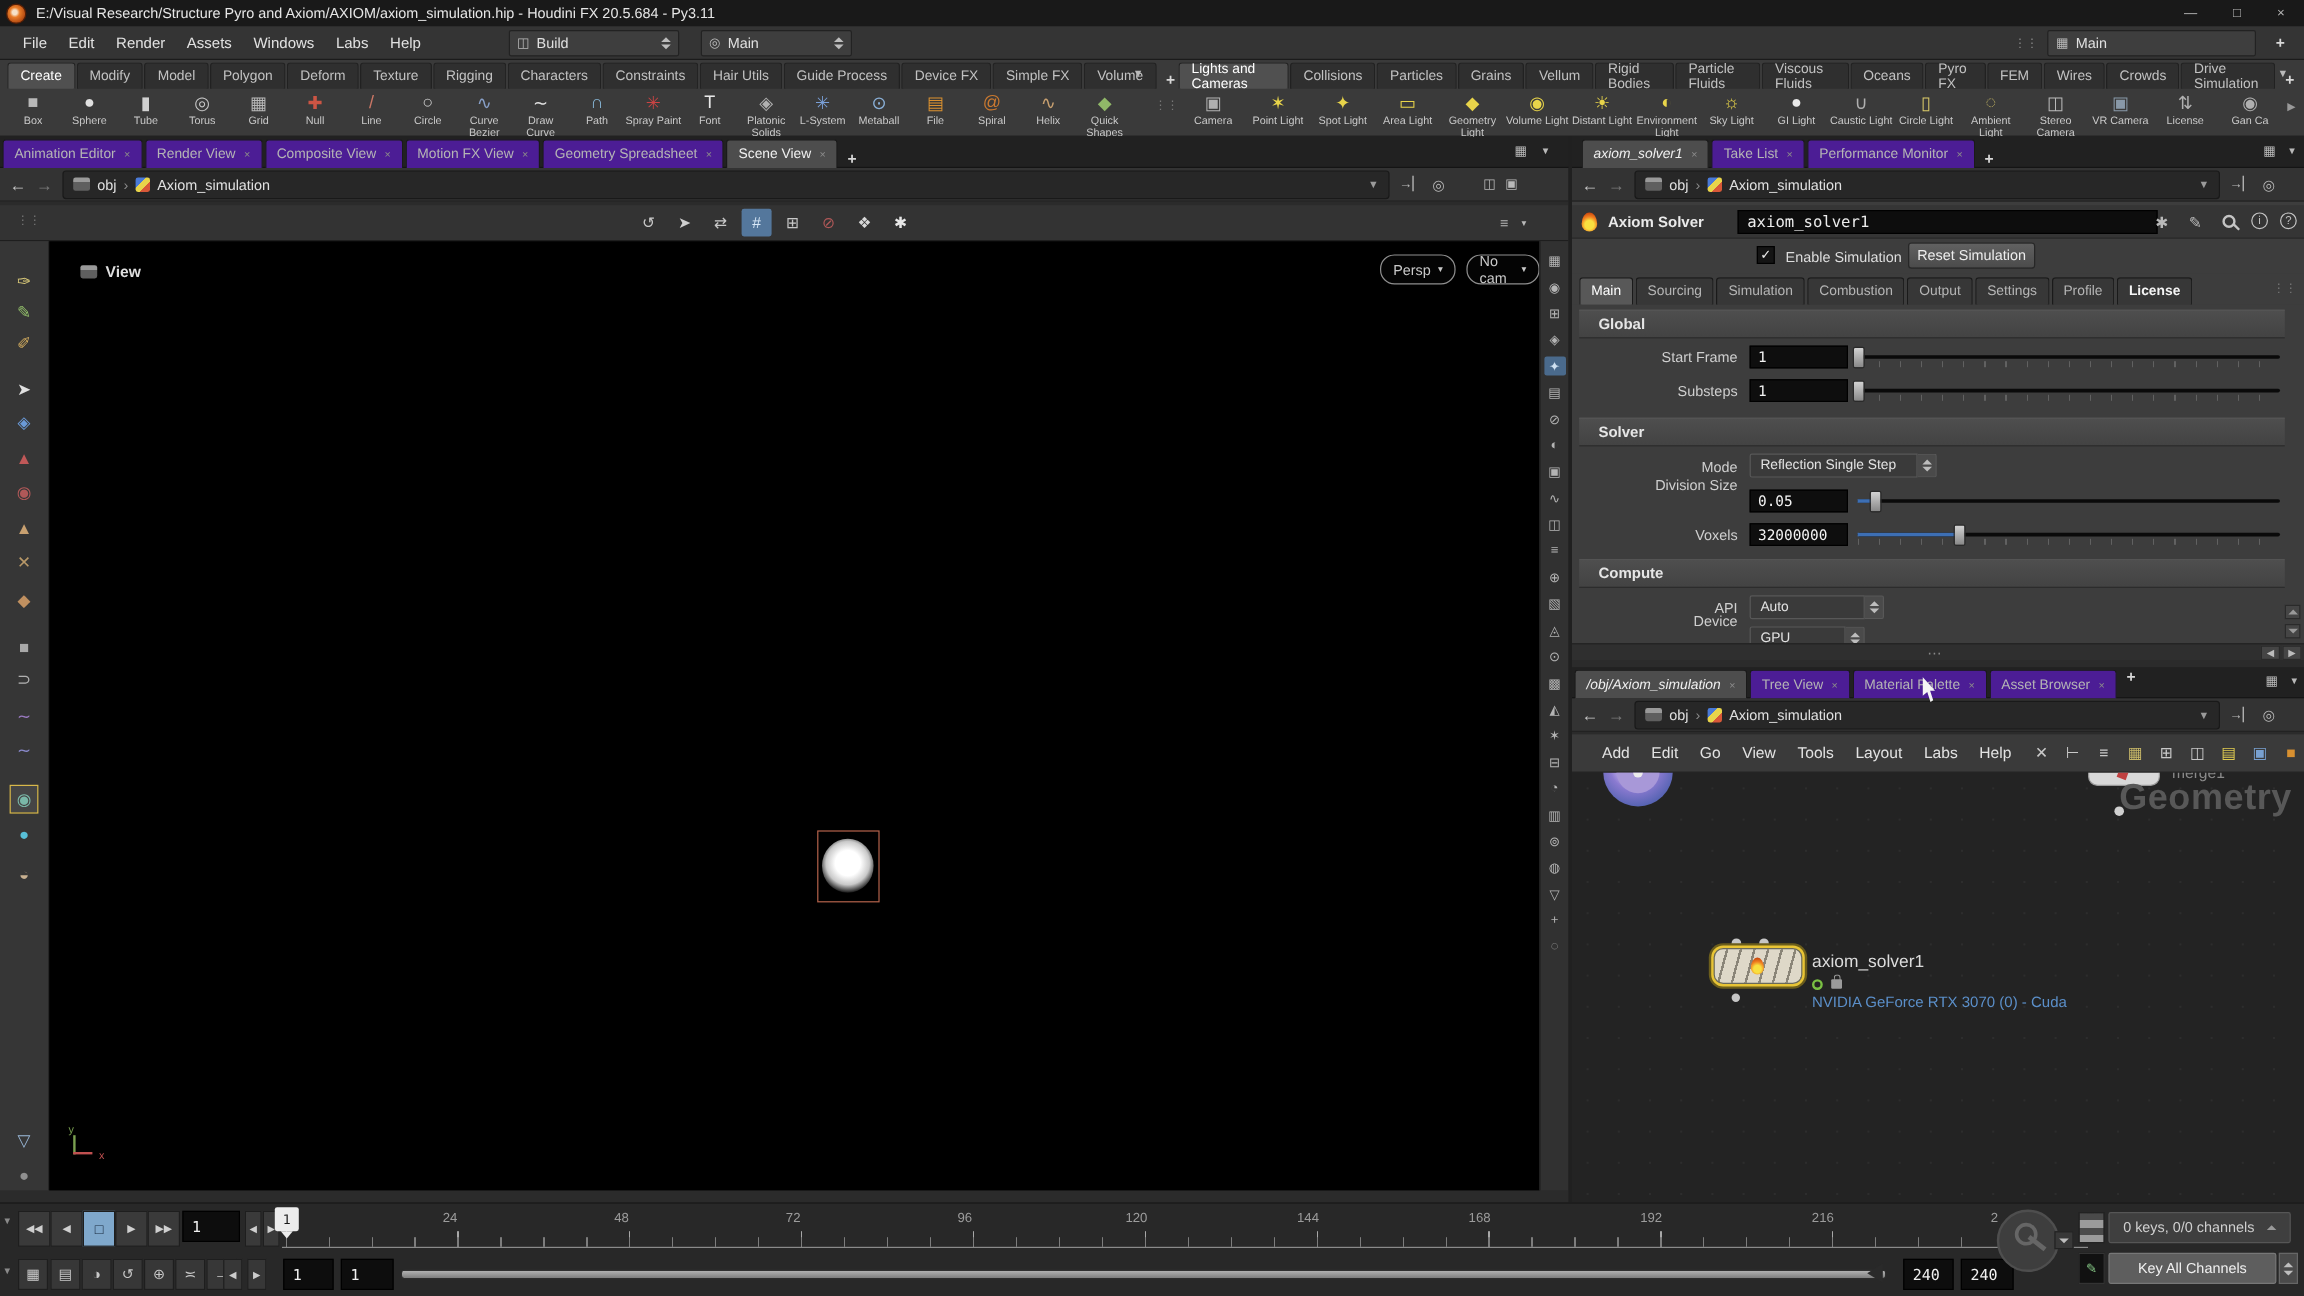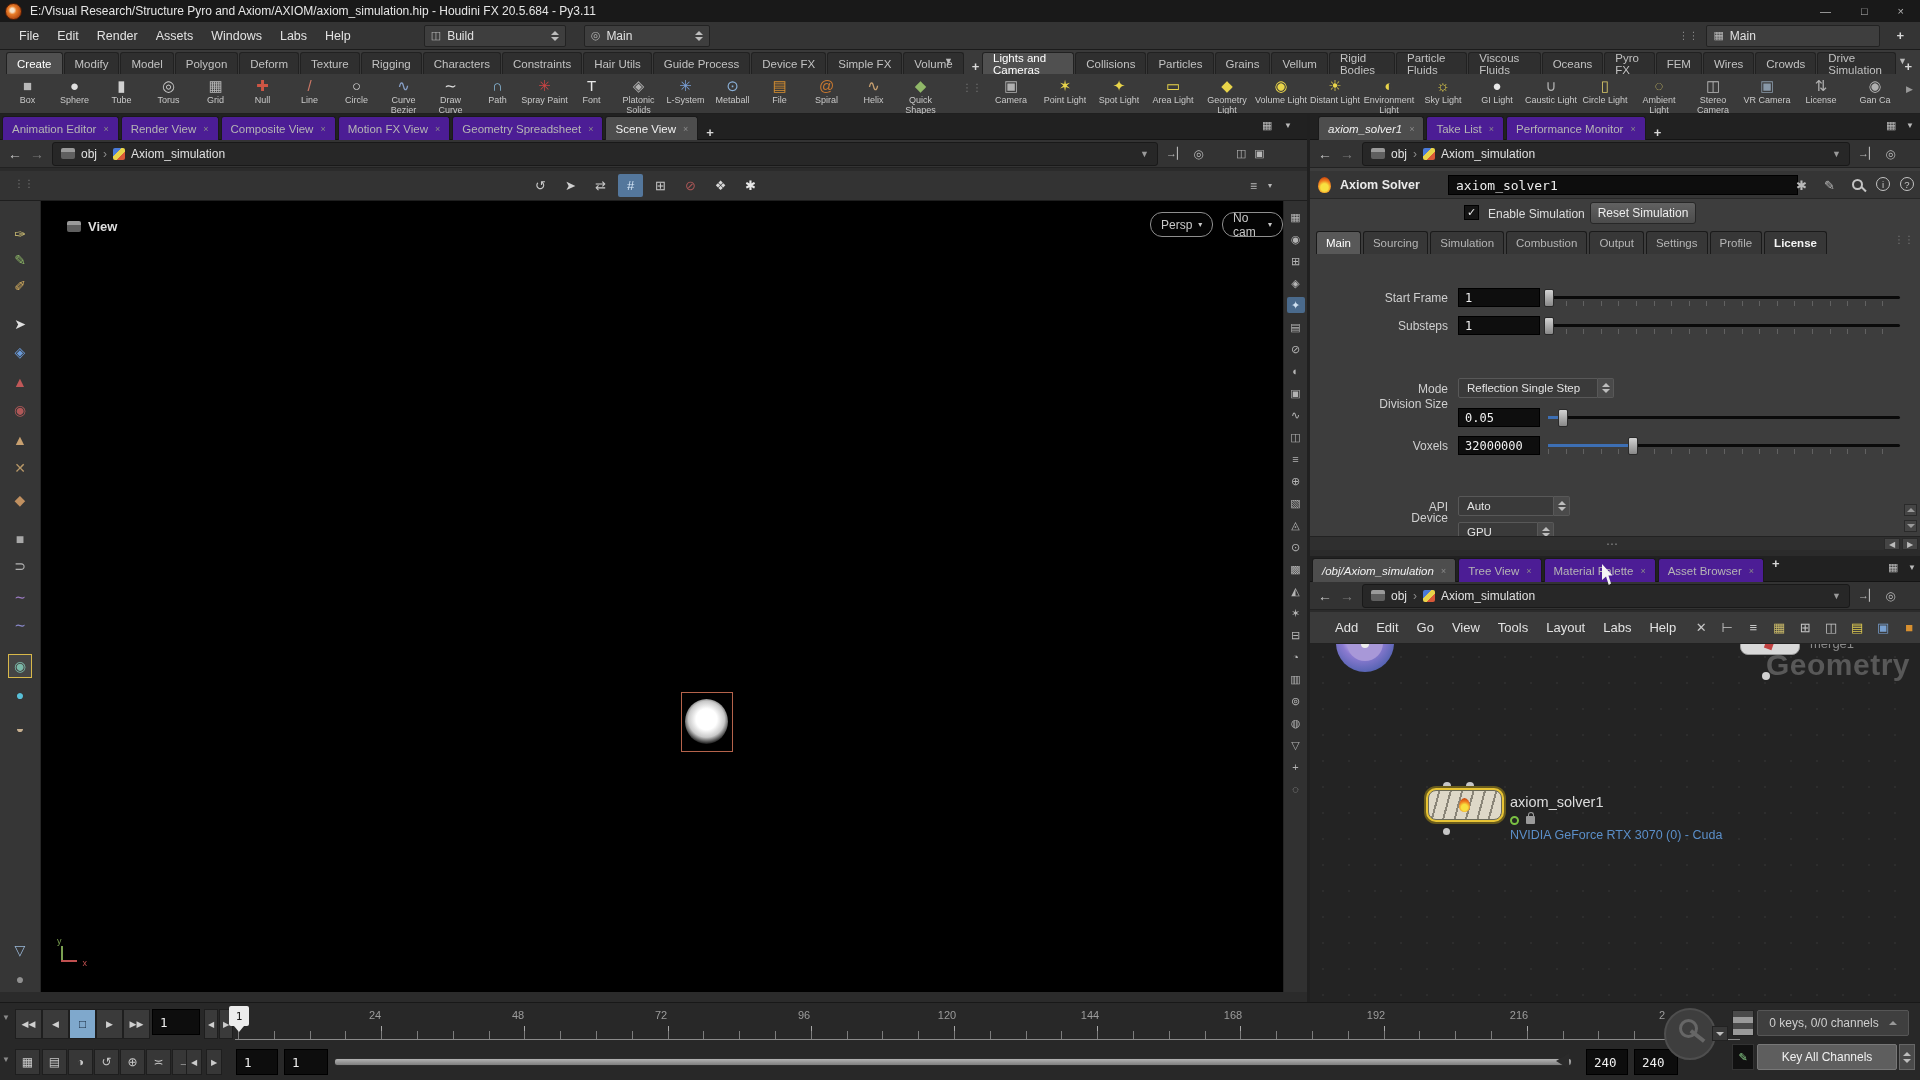--- a/index.html
+++ b/index.html
@@ -576,47 +576,50 @@
         <span class="ptab">Combustion</span>
         <span class="ptab">Output</span>
         <span class="ptab">Settings</span>
         <span class="ptab">Profile</span>
         <span class="ptab">License</span>
       </div>
   </div>
   <span class="ib t" style="left:1894px;top:234px;font-size:10px;color:#777;">⋮⋮</span>
 
   <div class="pbody t">
+    <div class="band" style="top:4px;">Global</div>
     <span class="plabel" style="top:37px;">Start Frame</span>
     <span class="pfield" style="left:148px;top:34px;width:82px;">1</span>
     <span class="ptrack" style="left:238px;top:42px;width:352px;"></span>
     <span class="pticks" style="left:238px;top:47px;width:352px;"></span>
     <span class="phandle" style="left:234px;top:35px;"></span>
     <span class="plabel" style="top:65px;">Substeps</span>
     <span class="pfield" style="left:148px;top:62px;width:82px;">1</span>
     <span class="ptrack" style="left:238px;top:70px;width:352px;"></span>
     <span class="pticks" style="left:238px;top:75px;width:352px;"></span>
     <span class="phandle" style="left:234px;top:63px;"></span>
+    <div class="band" style="top:94px;">Solver</div>
     <span class="plabel" style="top:128px;">Mode</span>
     <span class="dd" style="left:148px;top:124px;width:140px;">Reflection Single Step</span>
     <span class="spinbox" style="left:288px;top:124px;">
         <span class="tri-u"></span>
         <span class="tri-d"></span>
       </span>
     <span class="plabel" style="top:143px;">Division Size</span>
     <span class="pfield" style="left:148px;top:154px;width:82px;">0.05</span>
     <span class="ptrack" style="left:238px;top:162px;width:352px;"></span>
     <span class="pfill" style="left:238px;top:162px;width:14px;"></span>
     <span class="phandle" style="left:248px;top:155px;"></span>
     <span class="plabel" style="top:185px;">Voxels</span>
     <span class="pfield" style="left:148px;top:182px;width:82px;">32000000</span>
     <span class="ptrack" style="left:238px;top:190px;width:352px;"></span>
     <span class="pticks" style="left:238px;top:195px;width:352px;"></span>
     <span class="pfill" style="left:238px;top:190px;width:84px;"></span>
     <span class="phandle" style="left:318px;top:183px;"></span>
+    <div class="band" style="top:212px;">Compute</div>
     <span class="plabel" style="top:246px;">API</span>
     <span class="dd" style="left:148px;top:242px;width:96px;">Auto</span>
     <span class="spinbox" style="left:244px;top:242px;">
         <span class="tri-u"></span>
         <span class="tri-d"></span>
       </span>
     <span class="plabel" style="top:257px;">Device</span>
     <span class="dd" style="left:148px;top:268px;width:80px;">GPU</span>
     <span class="spinbox" style="left:228px;top:268px;">
         <span class="tri-u"></span>

